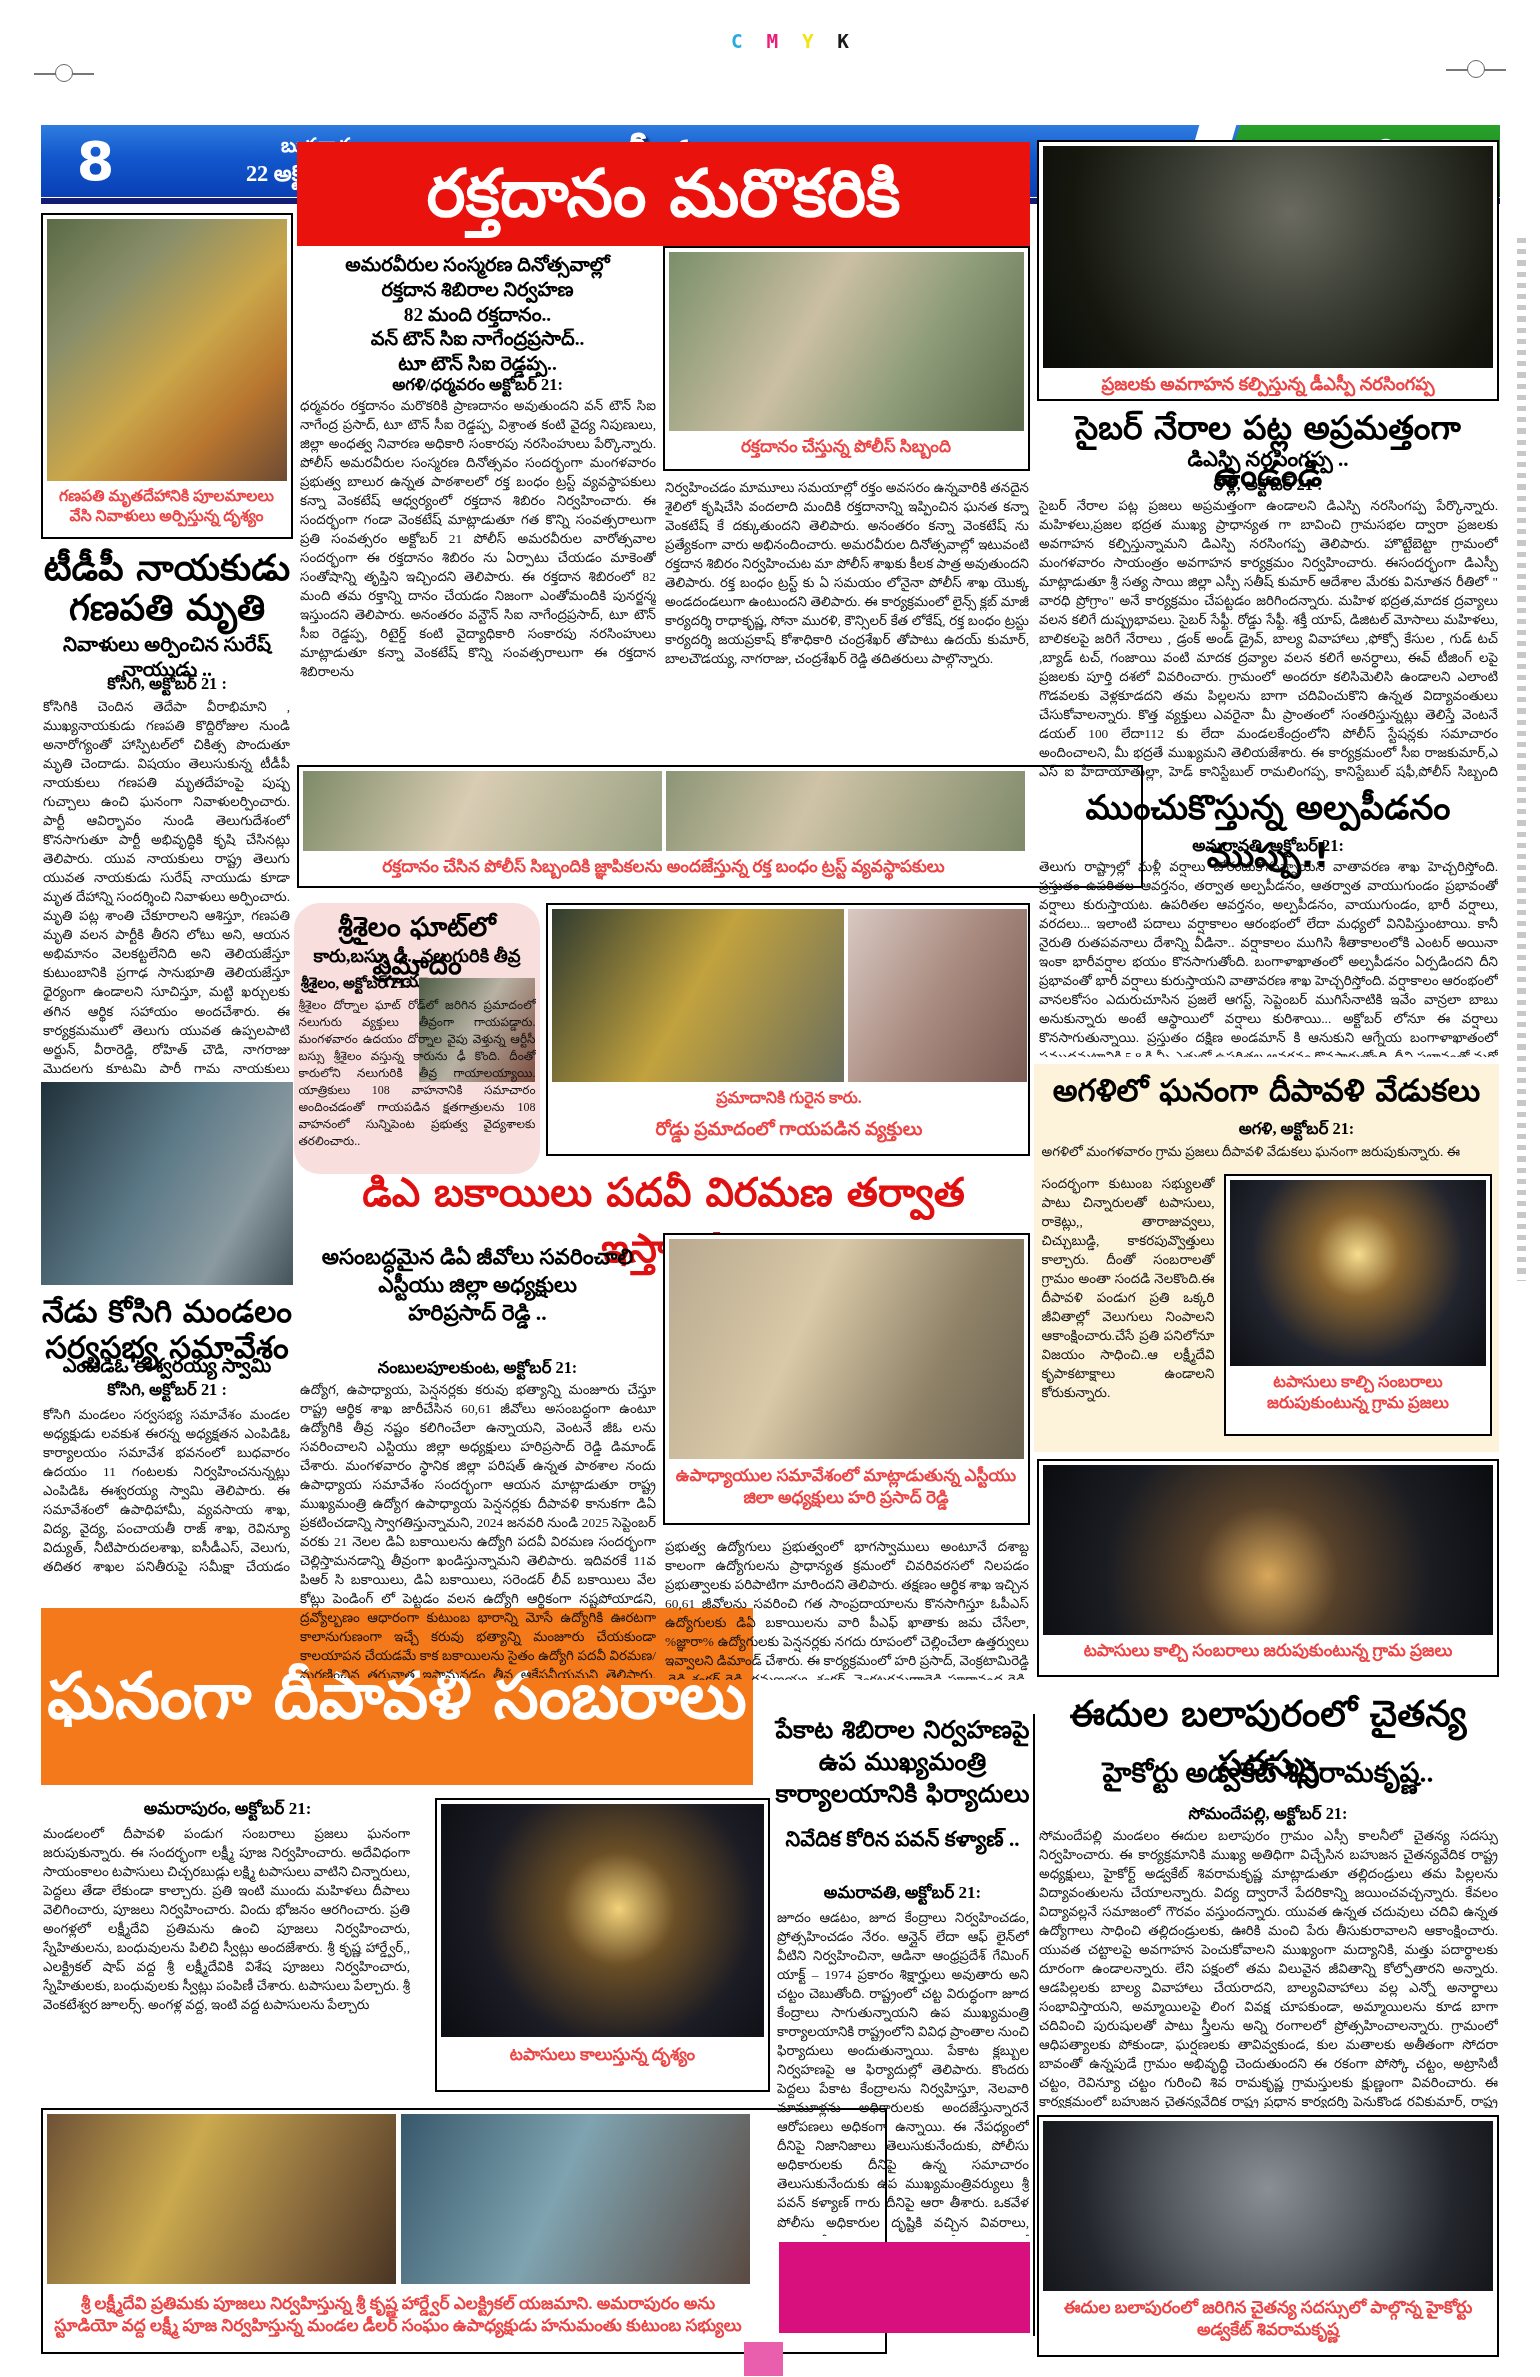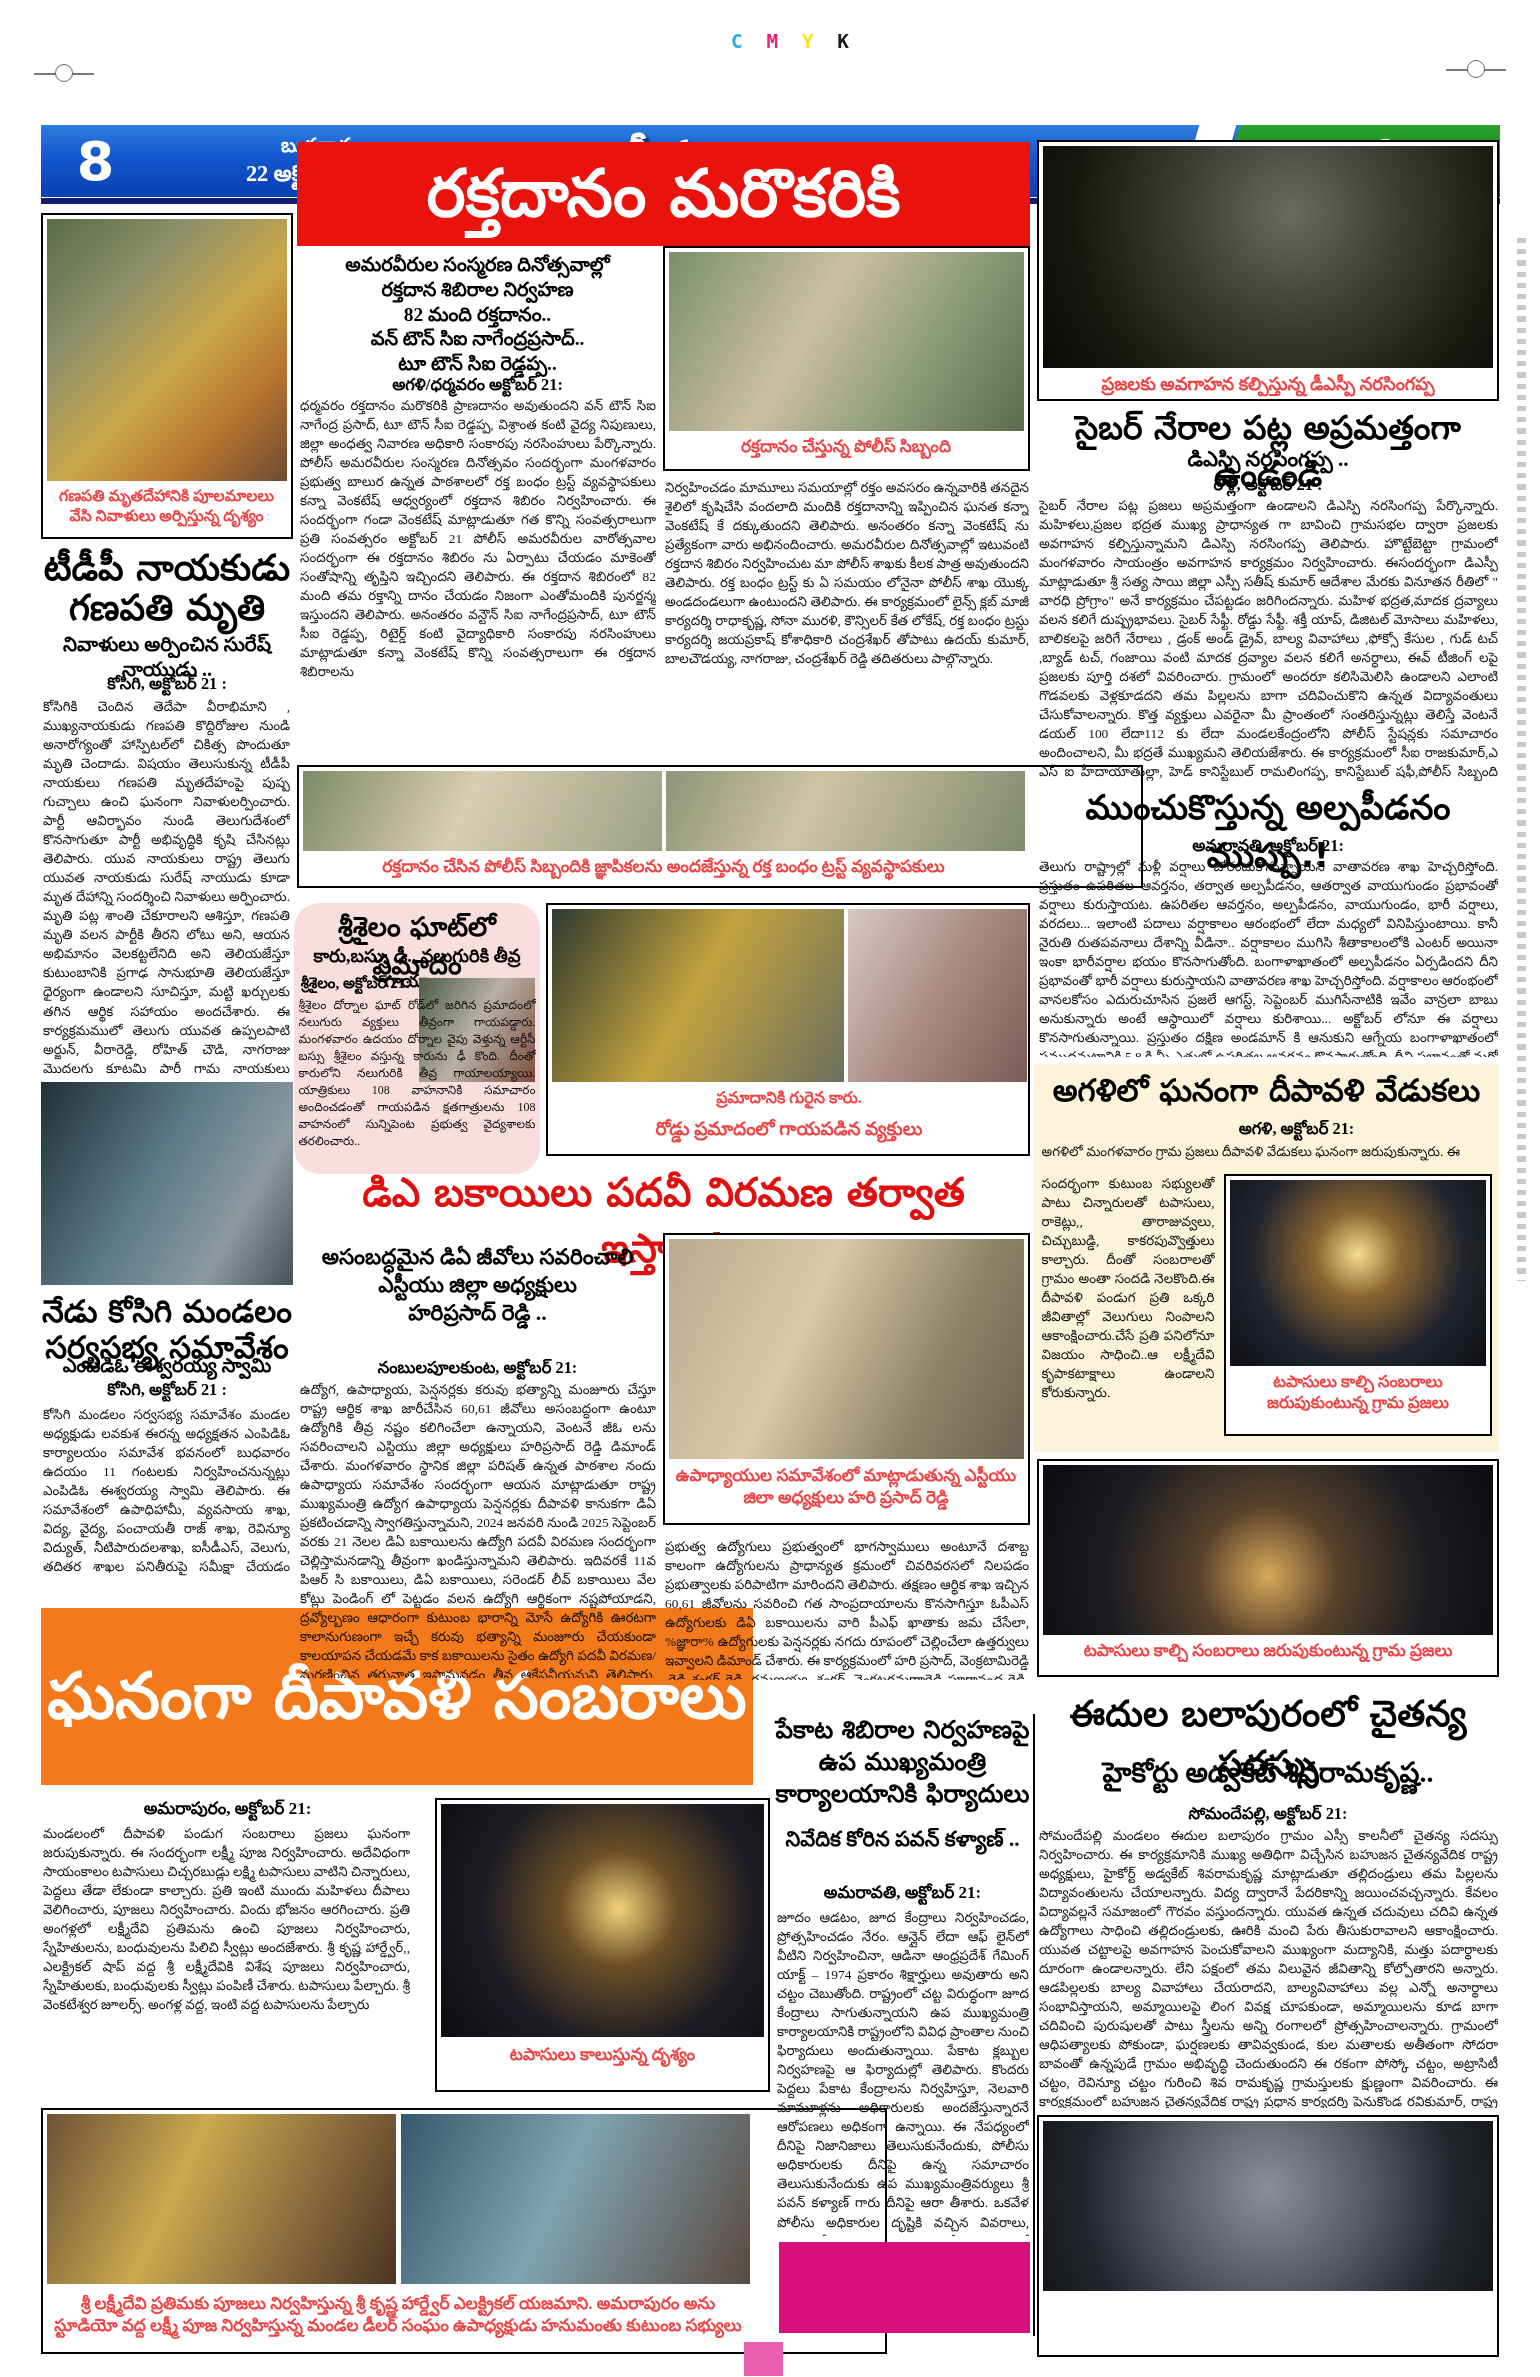--- a/index.html
+++ b/index.html
@@ -164,18 +164,19 @@
     <div class="photo" style="left:3.7px;top:3.7px;width:450px;height:170px;background:radial-gradient(circle at 50% 65%,#d8a75a 0%,#57412a 28%,#1a1c22 65%,#0a0c10 100%);"></div>
     <div class="caption" style="left:4.5px;top:179px;width:449px;font-size:17px;">టపాసులు కాల్చి సంబరాలు  జరుపుకుంటున్న గ్రామ ప్రజలు</div>
   </div>
 
   <div class="headline" style="left:1037px;top:1693px;width:462px;font-size:36px;">ఈదుల బలాపురంలో చైతన్య సదస్సు</div>
   <div class="deck" style="left:1037px;top:1757px;width:462px;font-size:28px;">హైకోర్టు అడ్వకేట్ శివరామకృష్ణ..</div>
   <div class="dateline" style="left:1037px;top:1804px;width:462px;">సోమందేపల్లి, అక్టోబర్ 21:</div>
   <div class="body-text" style="left:1039px;top:1826px;width:459px;height:282px;">సోమందేపల్లి మండలం ఈదుల బలాపురం గ్రామం ఎస్సీ కాలనీలో చైతన్య సదస్సు నిర్వహించారు. ఈ కార్యక్రమానికి ముఖ్య అతిధిగా విచ్చేసిన బహుజన చైతన్యవేదిక రాష్ట్ర అధ్యక్షులు, హైకోర్ట్ అడ్వకేట్ శివరామకృష్ణ మాట్లాడుతూ తల్లిదండ్రులు తమ పిల్లలను విద్యావంతులను చేయాలన్నారు. విద్య ద్వారానే పేదరికాన్ని జయించవచ్చన్నారు. కేవలం విద్యావల్లనే సమాజంలో గౌరవం వస్తుందన్నారు. యువత ఉన్నత చదువులు చదివి ఉన్నత ఉద్యోగాలు సాధించి తల్లిదండ్రులకు, ఊరికి మంచి పేరు తీసుకురావాలని ఆకాంక్షించారు. యువత చట్టాలపై అవగాహన పెంచుకోవాలని ముఖ్యంగా మద్యానికి, మత్తు పదార్థాలకు దూరంగా ఉండాలన్నారు. లేని పక్షంలో తమ విలువైన జీవితాన్ని కోల్పోతారని అన్నారు. ఆడపిల్లలకు బాల్య వివాహాలు చేయరాదని, బాల్యవివాహాలు వల్ల ఎన్నో అనార్థాలు సంభావిస్తాయని, అమ్మాయిలపై లింగ వివక్ష చూపకుండా, అమ్మాయిలను కూడ బాగా చదివించి పురుషులతో పాటు స్త్రీలను అన్ని రంగాలలో ప్రోత్సహించాలన్నారు. గ్రామంలో ఆధిపత్యాలకు పోకుండా, ఘర్షణలకు తావివ్వకుండ, కుల మతాలకు అతీతంగా సోదరా బావంతో ఉన్నపుడే గ్రామం అభివృద్ధి చెందుతుందని ఈ రకంగా పోస్కో చట్టం, అట్రాసిటీ చట్టం, రెవిన్యూ చట్టం గురించి శివ రామకృష్ణ గ్రామస్తులకు క్షుణ్ణంగా వివరించారు. ఈ కార్యక్రమంలో బహుజన చైతన్యవేదిక రాష్ట్ర ప్రధాన కార్యదర్శి పెనుకొండ రవికుమార్, రాష్ట్ర అధికార ప్రతినిధి ఆనంద్, రాష్ట్ర వర్కింగ్ ప్రెసిడెంట్ నాగార్జున, పరిగి మండలం ఉపాధ్యాయక్షుడు సురేష్, హిందూపురం మారుతీ, శ్రీకంఠాపురం ఆనంద్ మరియుగ్రామస్థులైన క్రిష్టప్ప, ఎక్స్ సర్పంచ్ రవి, నరసింలు, నరేంద్ర  గ్రామ ప్రజలు పాల్గొన్నారు.</div>
   <div class="pbox" style="left:1037px;top:2115px;width:462px;height:242px;">
     <div class="photo" style="left:3.7px;top:3.7px;width:450px;height:170px;background:radial-gradient(circle at 50% 40%,#8a8f96 0%,#565b62 40%,#23262c 75%,#14161a 100%);"></div>
+    <div class="caption" style="left:4.5px;top:180px;width:449px;font-size:17px;">ఈదుల బలాపురంలో జరిగిన చైతన్య సదస్సులో పాల్గొన్న హైకోర్టు అడ్వకేట్ శివరామకృష్ణ</div>
   </div>
 
   <div class="abs" style="left:1517px;top:238px;width:9px;height:1043px;opacity:.55;background:repeating-linear-gradient(180deg,#9a9a9a 0 5.2px,transparent 5.2px 11.2px);"></div>
 
 </div>
 
 
 </body></html>

